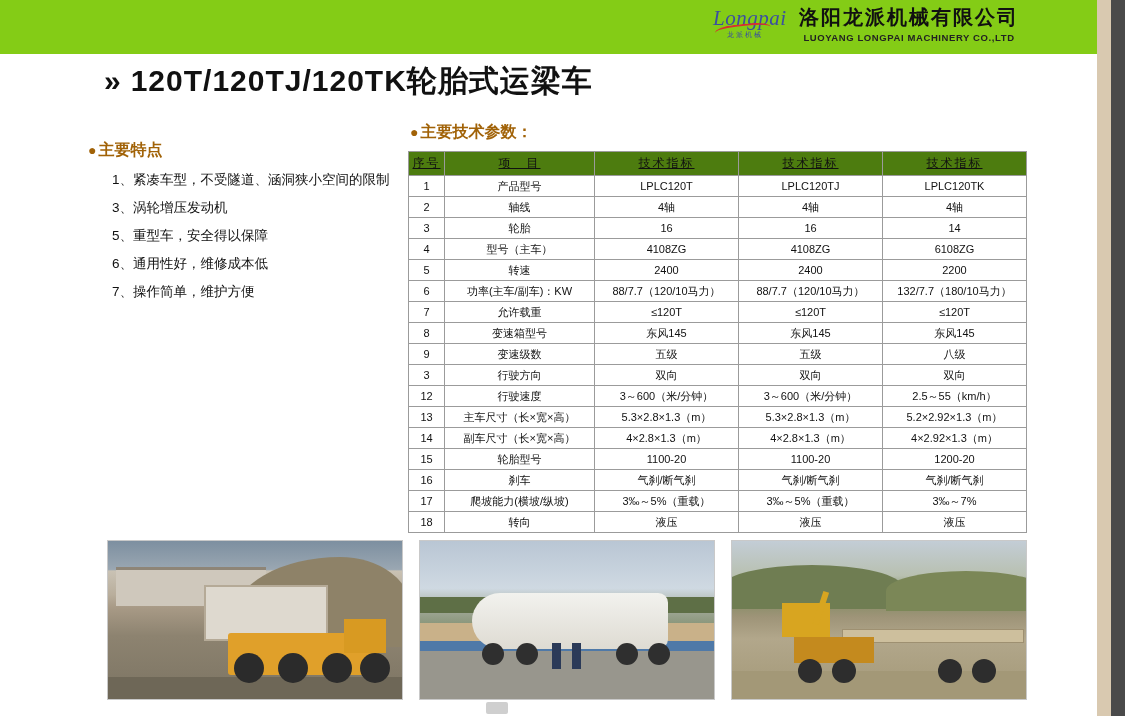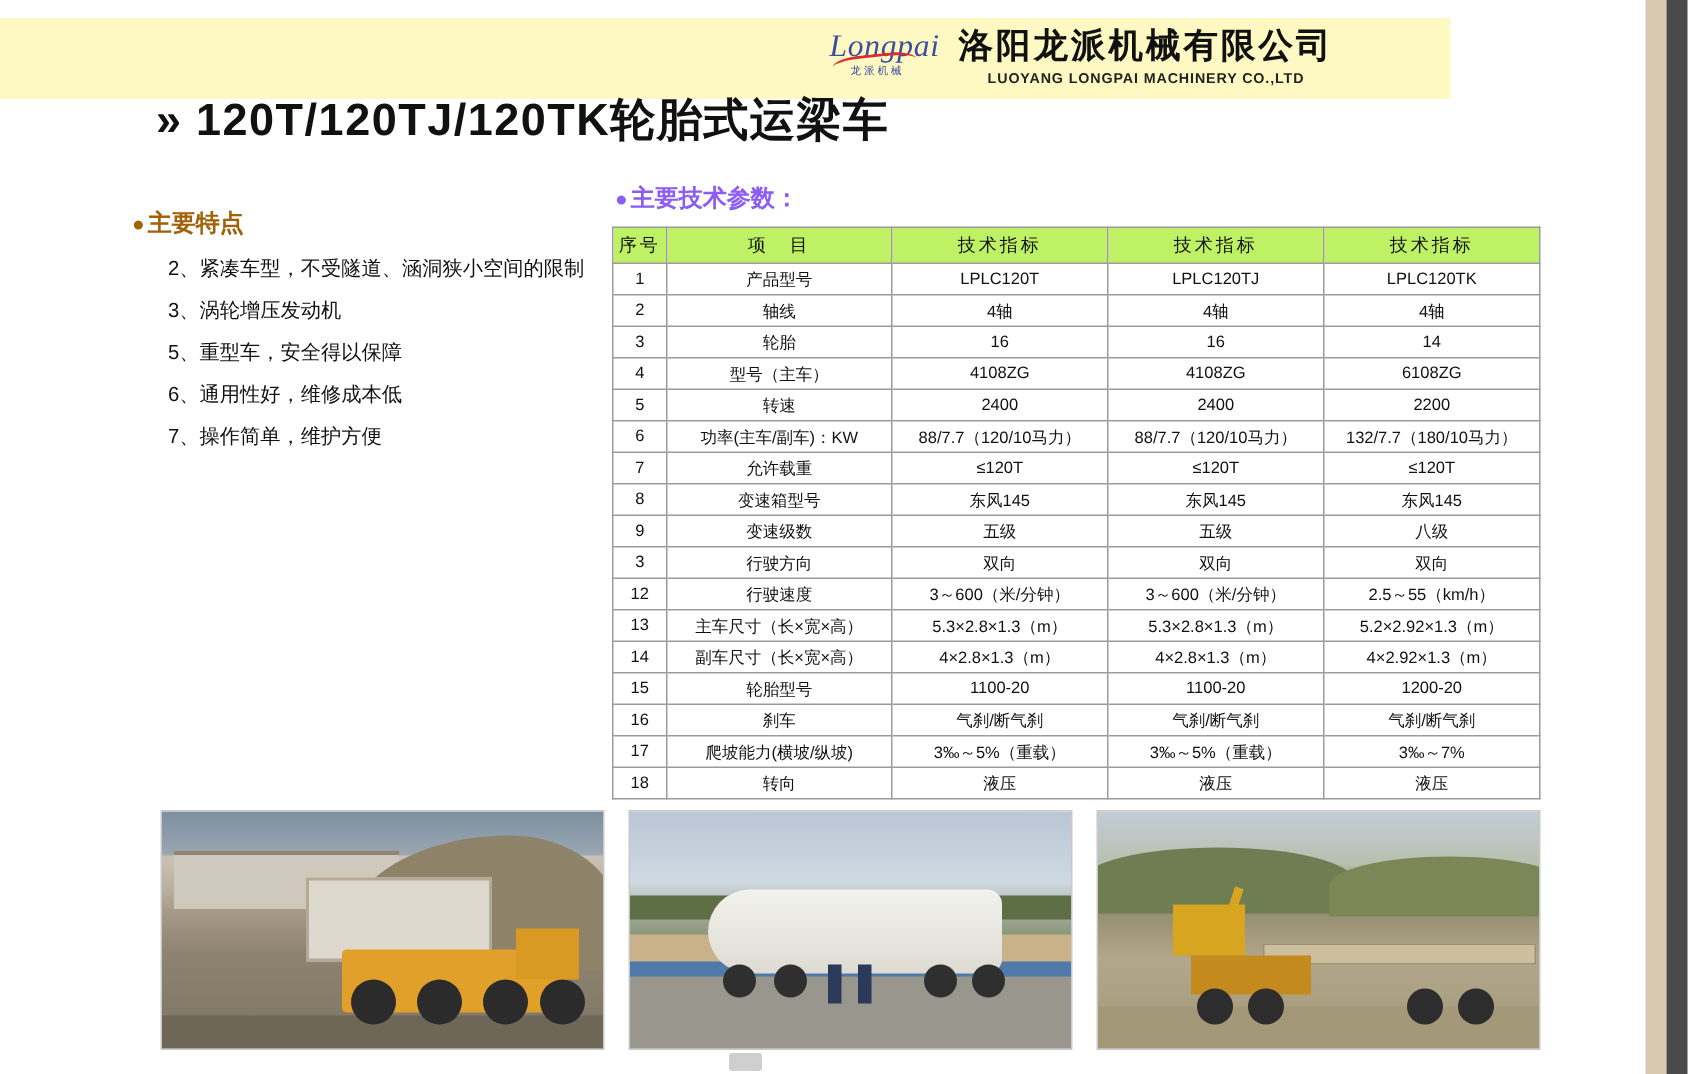--- a/index.html
+++ b/index.html
@@ -27,24 +27,24 @@
     top: 0;
     width: 14px;
     height: 716px;
   }
   .edge-bar.tan { right: 14px; background: #d9c9b0; }
   .edge-bar.dark { right: 0; background: #4a4a4a; }
 
   
   .header {
     position: absolute;
-    top: 12px; left: 0;
-    width: 967px;
+    top: 0; left: 0;
+    width: 1097px;
     height: 54px;
-    background: #fef9c3;
+    background: #84cc16;
   }
   .brand {
     position: absolute;
     right: 78px;
     top: 4px;
     display: flex;
     align-items: flex-start;
   }
   .logo-mark {
     width: 76px;
@@ -76,21 +76,21 @@
     top: 20px;
     width: 56px;
     height: 10px;
     border-top: 2px solid #d92f2f;
     border-radius: 50%/8px;
     transform: rotate(-6deg);
   }
   .brand-text { padding-top: 2px; }
   .brand-cn {
     font-family: "Liberation Sans", sans-serif;
-    font-size: 23px;
+    font-size: 20px;
     font-weight: bold;
     letter-spacing: 2px;
     color: #111111;
     line-height: 1.1;
   }
   .brand-en {
     font-size: 9.5px;
     font-weight: bold;
     letter-spacing: .6px;
     color: #222222;
@@ -164,44 +164,45 @@
   .right-col {
     position: absolute;
     left: 408px;
     top: 122px;
     width: 620px;
   }
   .table-head {
     font-size: 16px;
     font-weight: bold;
     margin: 0 0 8px 2px;
-    color: #8b5cf6;
+    color: #a16207;
   }
   table.spec {
     border-collapse: collapse;
     width: 618px;
     table-layout: fixed;
     background: #fff;
   }
   table.spec th, table.spec td {
     border: 1px solid #9b9b9b;
     font-size: 11px;
     text-align: center;
     height: 18px;
     padding: 1px 2px;
     color: #111;
     overflow: hidden;
     white-space: nowrap;
   }
   table.spec thead th {
-    background: #bef264;
+    background: #4d7c0f;
     font-weight: normal;
     font-size: 12px;
     letter-spacing: 2px;
     height: 21px;
+    text-decoration: underline;
   }
   table.spec td.idx { width: 36px; }
   table.spec td.item, table.spec th.item { width: 150px; }
   table.spec col.c-idx { width: 36px; }
   table.spec col.c-item { width: 150px; }
   table.spec col.c-val { width: 144px; }
   .nowrap-small { font-size: 10.5px; }
 
   
   .photos {
@@ -317,21 +318,21 @@
     <span class="main-title">120T/120TJ/120TK轮胎式运梁车</span>
   </div>
 
   <div class="left-col">
 
     <div class="section-head">
       <span class="bullet-dot">●</span><span>主要特点</span>
     </div>
 
     <ul class="feature-list">
-      <li>2、紧凑车型，不受隧道、涵洞狭小空间的限制</li>
+      <li>1、紧凑车型，不受隧道、涵洞狭小空间的限制</li>
       <li>3、涡轮增压发动机</li>
       <li>5、重型车，安全得以保障</li>
       <li>6、通用性好，维修成本低</li>
       <li>7、操作简单，维护方便</li>
     </ul>
   </div>
 
   <div class="right-col">
     <div class="table-head">
       <span class="bullet-dot">●</span><span>主要技术参数：</span>

